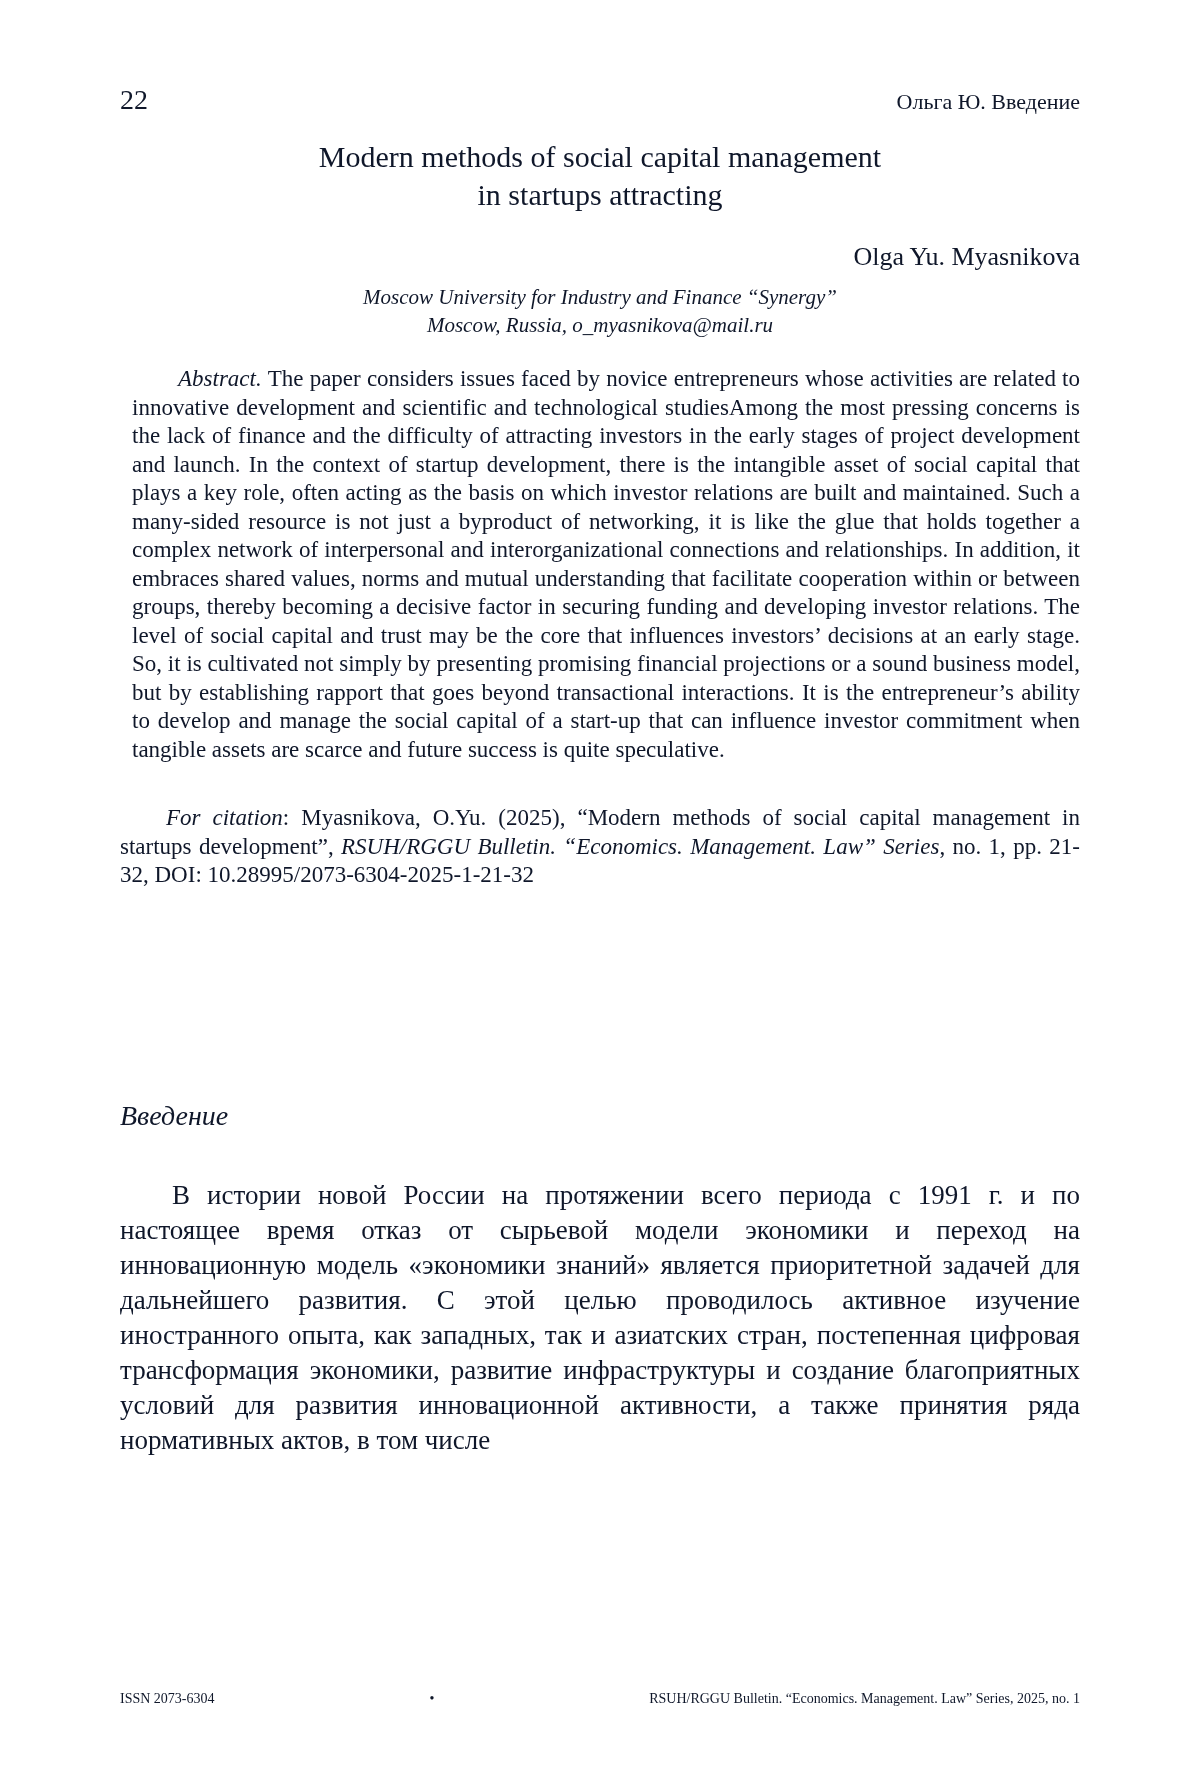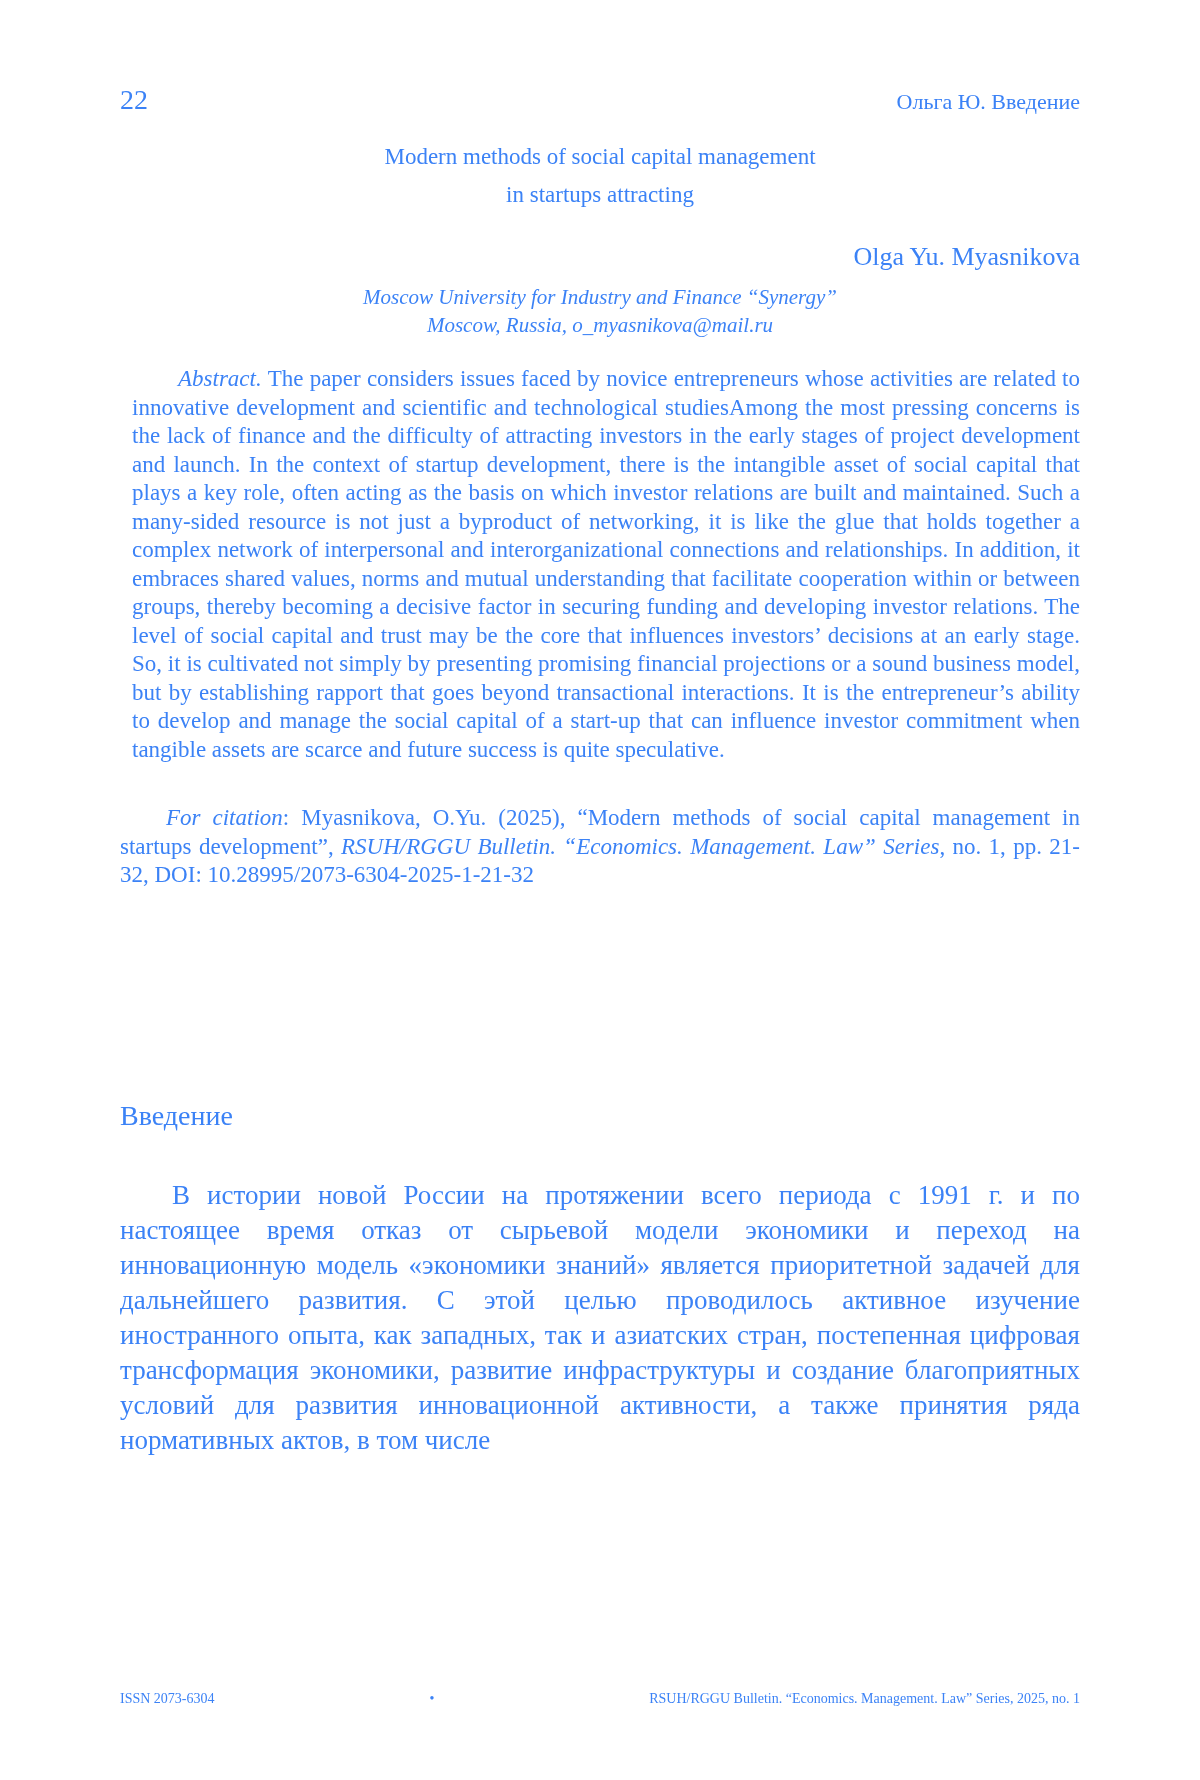--- a/index.html
+++ b/index.html
@@ -3,36 +3,36 @@
 <meta charset="utf-8">
 <style>
   * { margin: 0; padding: 0; box-sizing: border-box; }
   html, body { background: #ffffff; }
   .page {
     position: relative;
     width: 1200px;
     height: 1780px;
     margin: 0 auto;
     background: #ffffff;
-    color: #3b82f6;
+    color: #0f172a;
     font-family: "Liberation Serif", "DejaVu Serif", serif;
     padding: 84px 120px 0 120px;
     overflow: hidden;
   }
   .hdr {
     display: flex;
     justify-content: space-between;
     align-items: baseline;
   }
   .pagenum { font-size: 28px; line-height: 32px; }
   .runhead { font-size: 22px; line-height: 32px; }
   .title {
     margin-top: 20px;
     text-align: center;
-    font-size: 23px;
+    font-size: 30px;
     line-height: 38px;
     font-weight: normal;
   }
   .author {
     margin-top: 26px;
     text-align: right;
     font-size: 26px;
     line-height: 33px;
     font-weight: normal;
   }
@@ -54,20 +54,21 @@
     margin-top: 40px;
     font-size: 23px;
     line-height: 28.5px;
     text-align: justify;
     text-indent: 46px;
   }
   .lead { font-style: italic; margin-right: 6px; }
   .ital { font-style: italic; }
   .intro-heading {
     margin-top: 208px;
+    font-style: italic;
     font-weight: normal;
     font-size: 28px;
     line-height: 36px;
   }
   .bodypar {
     margin-top: 44px;
     font-size: 27px;
     line-height: 35px;
     text-align: justify;
     text-indent: 52px;

